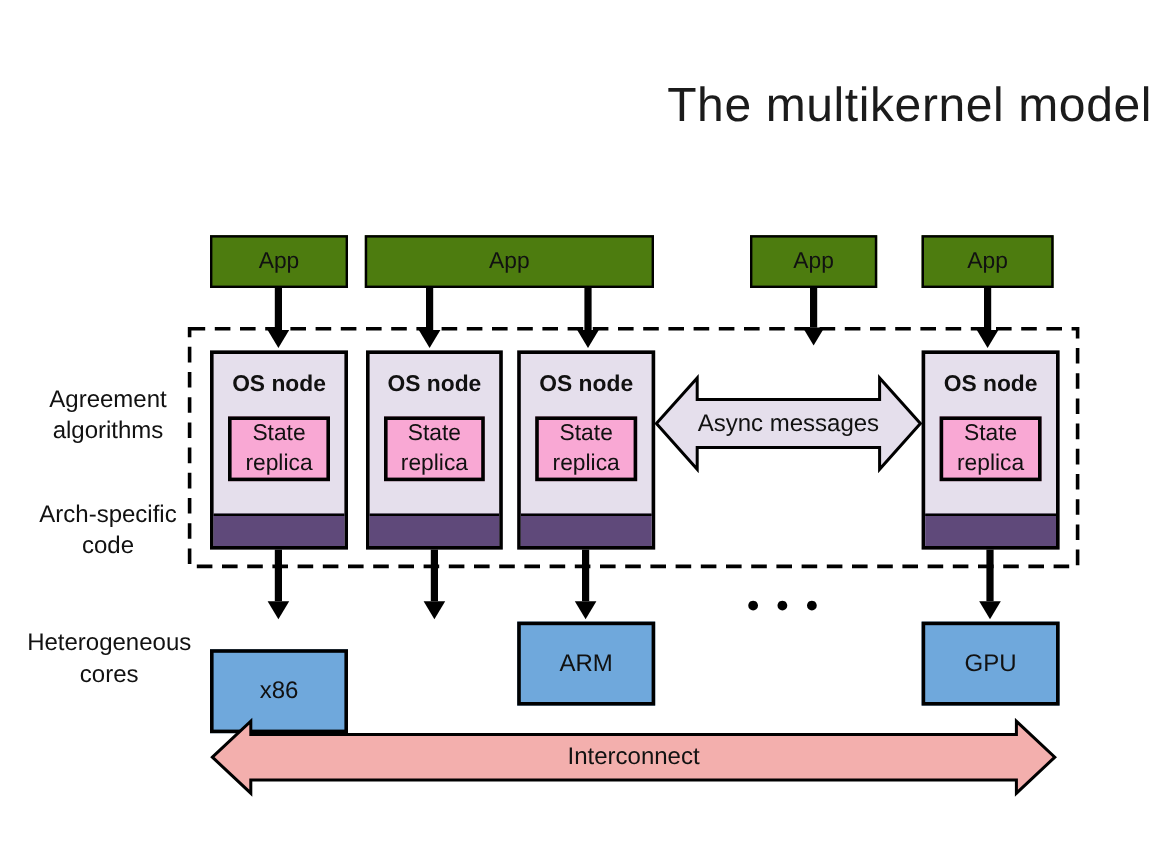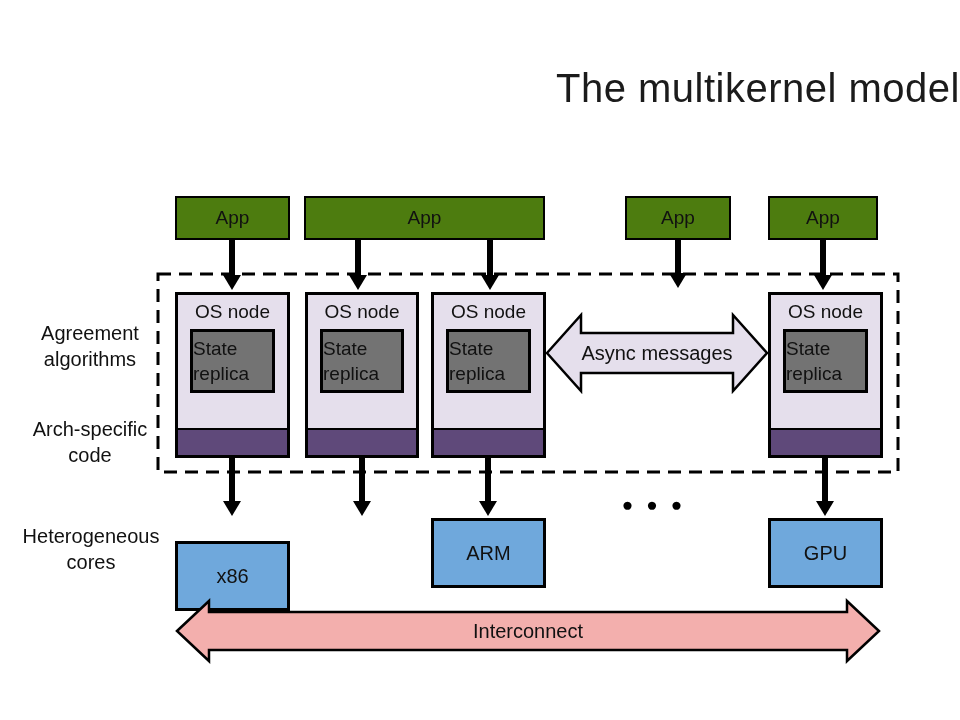--- a/index.html
+++ b/index.html
@@ -12,24 +12,24 @@
     position:absolute;left:0;top:60px;width:100%;text-align:right;
     font-size:40px;line-height:56px;color:#1b1b1b;letter-spacing:0.5px;
   }
   .box{position:absolute;display:flex;align-items:center;justify-content:center;text-align:center;}
   .app{background:#4d7c0f;border:2px solid #000;font-size:19px;}
   .core{background:#6FA8DC;border:3px solid #000;font-size:20px;}
   .os{
     background:#E5DFEC;border:3px solid #000;
     display:flex;flex-direction:column;align-items:stretch;justify-content:flex-start;
   }
-  .os-label{height:34px;display:flex;align-items:center;justify-content:center;font-size:19px;}
+  .os-label{height:52px;display:flex;align-items:center;justify-content:center;font-size:19px;font-weight:bold;}
   .state{
-    margin:0 12px;height:64px;background:#737373;border:3px solid #000;
-    display:flex;flex-direction:column;align-items:flex-start;justify-content:center;
+    margin:0 12px;height:54px;background:#f9a8d4;border:3px solid #000;
+    display:flex;flex-direction:column;align-items:center;justify-content:center;
     font-size:19px;line-height:25px;
   }
   .os-spacer{flex:1;}
   .arch-strip{height:27px;background:#5F497A;border-top:2px solid #000;}
   .varrow{position:absolute;width:18px;display:flex;flex-direction:column;align-items:center;}
   .varrow .shaft{width:6px;flex:1;background:#000;}
   .varrow .head{
     width:0;height:0;flex:0 0 auto;
     border-left:9px solid transparent;border-right:9px solid transparent;border-top:15px solid #000;
   }

